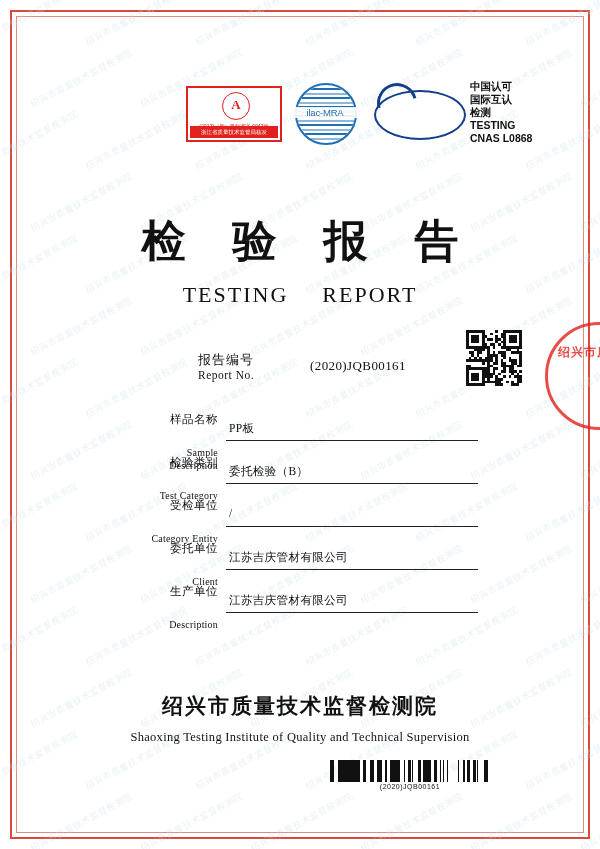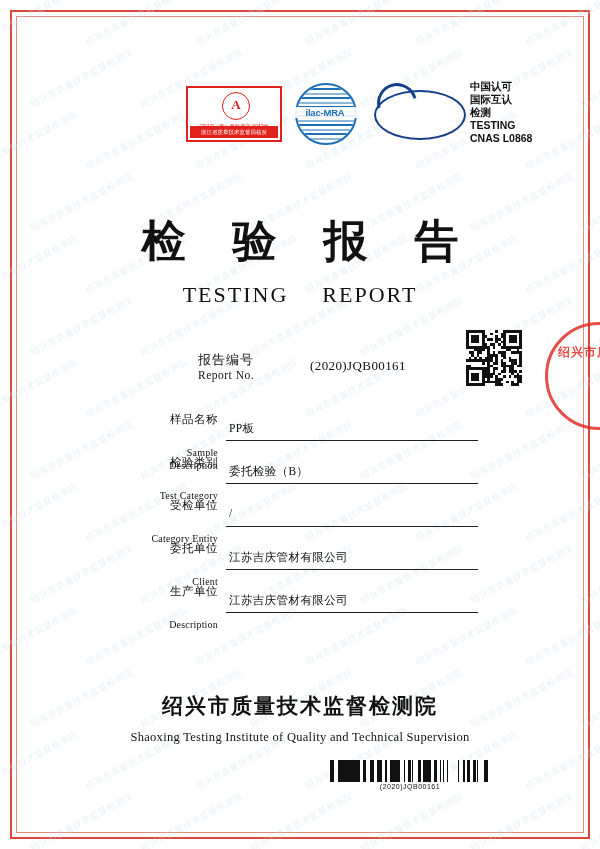--- a/index.html
+++ b/index.html
@@ -157,21 +157,21 @@
     background: #1f6fb4;
     left: 0;
   }
   .ilac .lbl {
     position: absolute;
     left: 0; top: 24px;
     width: 74px;
     text-align: center;
     font-family: "Liberation Sans", sans-serif;
     font-size: 9.5px;
-    font-weight: bold;
+    font-weight: normal;
     color: #1f6fb4;
     background: rgba(255,255,255,.9);
     letter-spacing: -.2px;
   }
 
   
   .cnas {
     position: absolute;
     left: 374px; top: 4px;
     width: 88px; height: 62px;

